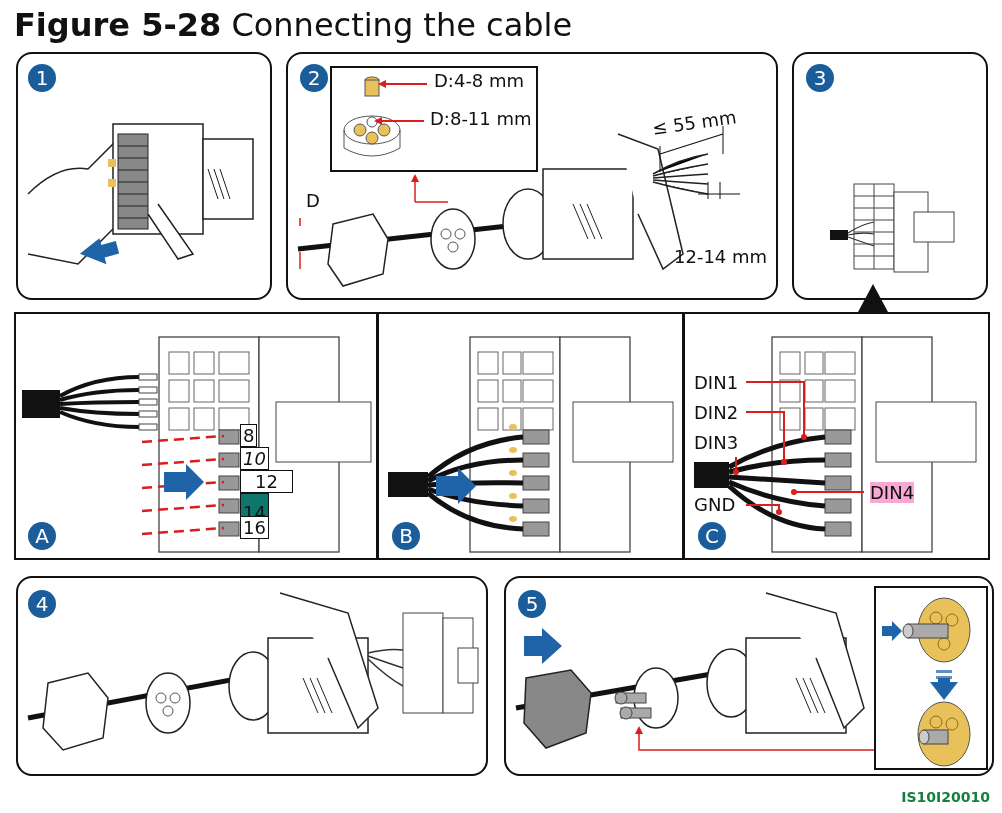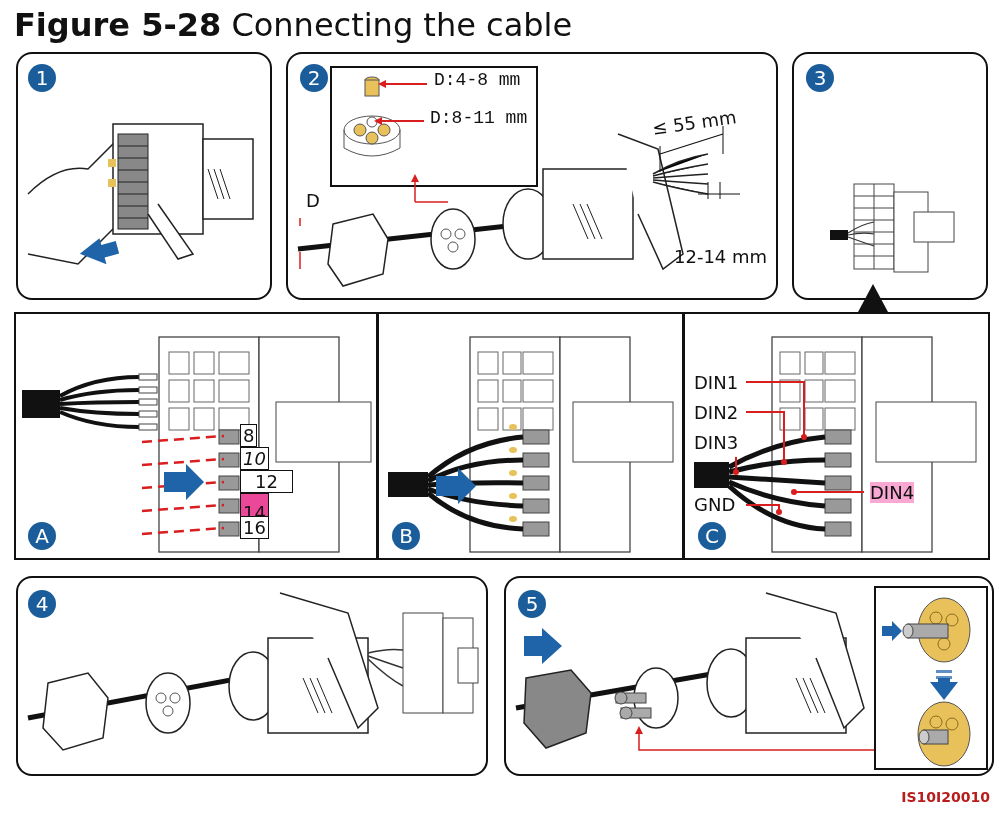--- a/index.html
+++ b/index.html
@@ -6,21 +6,21 @@
   body { width: 1002px; height: 813px; background: #fff; position: relative; overflow: hidden;
          font-family: "DejaVu Sans", "Liberation Sans", sans-serif; color: #111; }
   .title { position: absolute; left: 14px; top: 6px; font-size: 32px; }
   .title b { font-weight: bold; }
   .panel { position: absolute; border: 2.5px solid #111; border-radius: 16px; background: #fff; }
   .sqpanel { position: absolute; border: 2.5px solid #111; background: #fff; }
   .badge { position: absolute; width: 28px; height: 28px; border-radius: 50%; background: #1b5d9a;
            color: #fff; font-size: 20px; text-align: center; line-height: 28px; font-family: "DejaVu Sans", sans-serif; }
   .lbl { position: absolute; font-size: 18px; color: #111; white-space: nowrap; }
   svg { position: absolute; overflow: visible; }
-  .code { position: absolute; right: 12px; bottom: 8px; font-size: 14px; font-weight: bold; color: #b91c1c; }
+  .code { position: absolute; right: 12px; bottom: 8px; font-size: 14px; font-weight: bold; color: #15803d; }
 </style>
 </head>
 <body>
 
 <div class="title">
   <b>Figure 5-28</b>
   <span>Connecting the cable</span>
 </div>
 
 <div class="panel" style="left:16px;top:52px;width:256px;height:248px;">
@@ -46,21 +46,21 @@
         <line x1="196" y1="115" x2="206" y2="145"></line>
         <line x1="202" y1="115" x2="212" y2="145"></line>
       </g>
     <path d="M140 150 L175 200 L160 205 L130 160" fill="#fff" stroke="#222" stroke-width="1.5"></path>
     <polygon points="62,195 85,185 85,192 100,192 100,205 85,205 85,212" fill="#1f64a8" transform="rotate(-15 80 198)"></polygon>
   </svg>
 </div>
 
 <div class="panel" style="left:286px;top:52px;width:492px;height:248px;">
   <div class="badge" style="left:12px;top:10px;">2</div>
-  <div class="sqpanel" style="left:42px;top:12px;width:208px;height:121px;font-family:Liberation Mono, monospace;">
+  <div class="sqpanel" style="left:42px;top:12px;width:208px;height:106px;">
     <svg width="208" height="106" style="left:0;top:0">
       <g>
           <ellipse cx="40" cy="12" rx="7" ry="3" fill="#e8c15a" stroke="#555"></ellipse>
           <rect x="33" y="12" width="14" height="16" fill="#e8c15a" stroke="#555"></rect>
         </g>
       <line x1="48" y1="16" x2="95" y2="16" stroke="#d81e1e" stroke-width="2"></line>
       <polygon points="46,16 54,12 54,20" fill="#d81e1e"></polygon>
       <g>
         <ellipse cx="40" cy="62" rx="28" ry="14" fill="#fff" stroke="#555"></ellipse>
         <path d="M12 62 L12 80 Q40 96 68 80 L68 62" fill="none" stroke="#555"></path>
@@ -186,21 +186,21 @@
         <line x1="128" y1="153" x2="210" y2="147"></line>
         <line x1="128" y1="176" x2="210" y2="170"></line>
         <line x1="128" y1="199" x2="210" y2="193"></line>
         <line x1="128" y1="222" x2="210" y2="216"></line>
       </g>
     <polygon points="150,160 172,160 172,152 190,170 172,188 172,180 150,180" fill="#1f64a8"></polygon>
   </svg>
   <div class="lbl" style="left:226px;top:112px;border:1.5px solid #111;padding:0 2px;background:#fff;">8</div>
   <div class="lbl" style="left:226px;top:135px;border:1.5px solid #111;padding:0 2px;background:#fff;font-style:italic;">10</div>
   <div class="lbl" style="left:226px;top:158px;border:1.5px solid #111;padding:0 14px;background:#fff;">12</div>
-  <div class="lbl" style="left:226px;top:181px;border:1.5px solid #111;padding:8px 2px;background:#ec4899;text-decoration:underline;">14</div>
+  <div class="lbl" style="left:226px;top:181px;border:1.5px solid #111;padding:8px 2px;background:#0f766e;text-decoration:underline;">14</div>
   <div class="lbl" style="left:226px;top:204px;border:1.5px solid #111;padding:0 2px;background:#fff;">16</div>
   <div class="badge" style="left:14px;top:210px;">A</div>
 </div>
 
 <div style="position:absolute;left:376px;top:312px;width:2.5px;height:248px;background:#111;"></div>
 
 <div style="position:absolute;left:378px;top:312px;width:304px;height:248px;">
   <svg width="304" height="248" style="left:0;top:0">
     <rect x="92" y="25" width="90" height="215" fill="#fff" stroke="#444" stroke-width="1.3"></rect>
     <g stroke="#666" fill="#fff">

